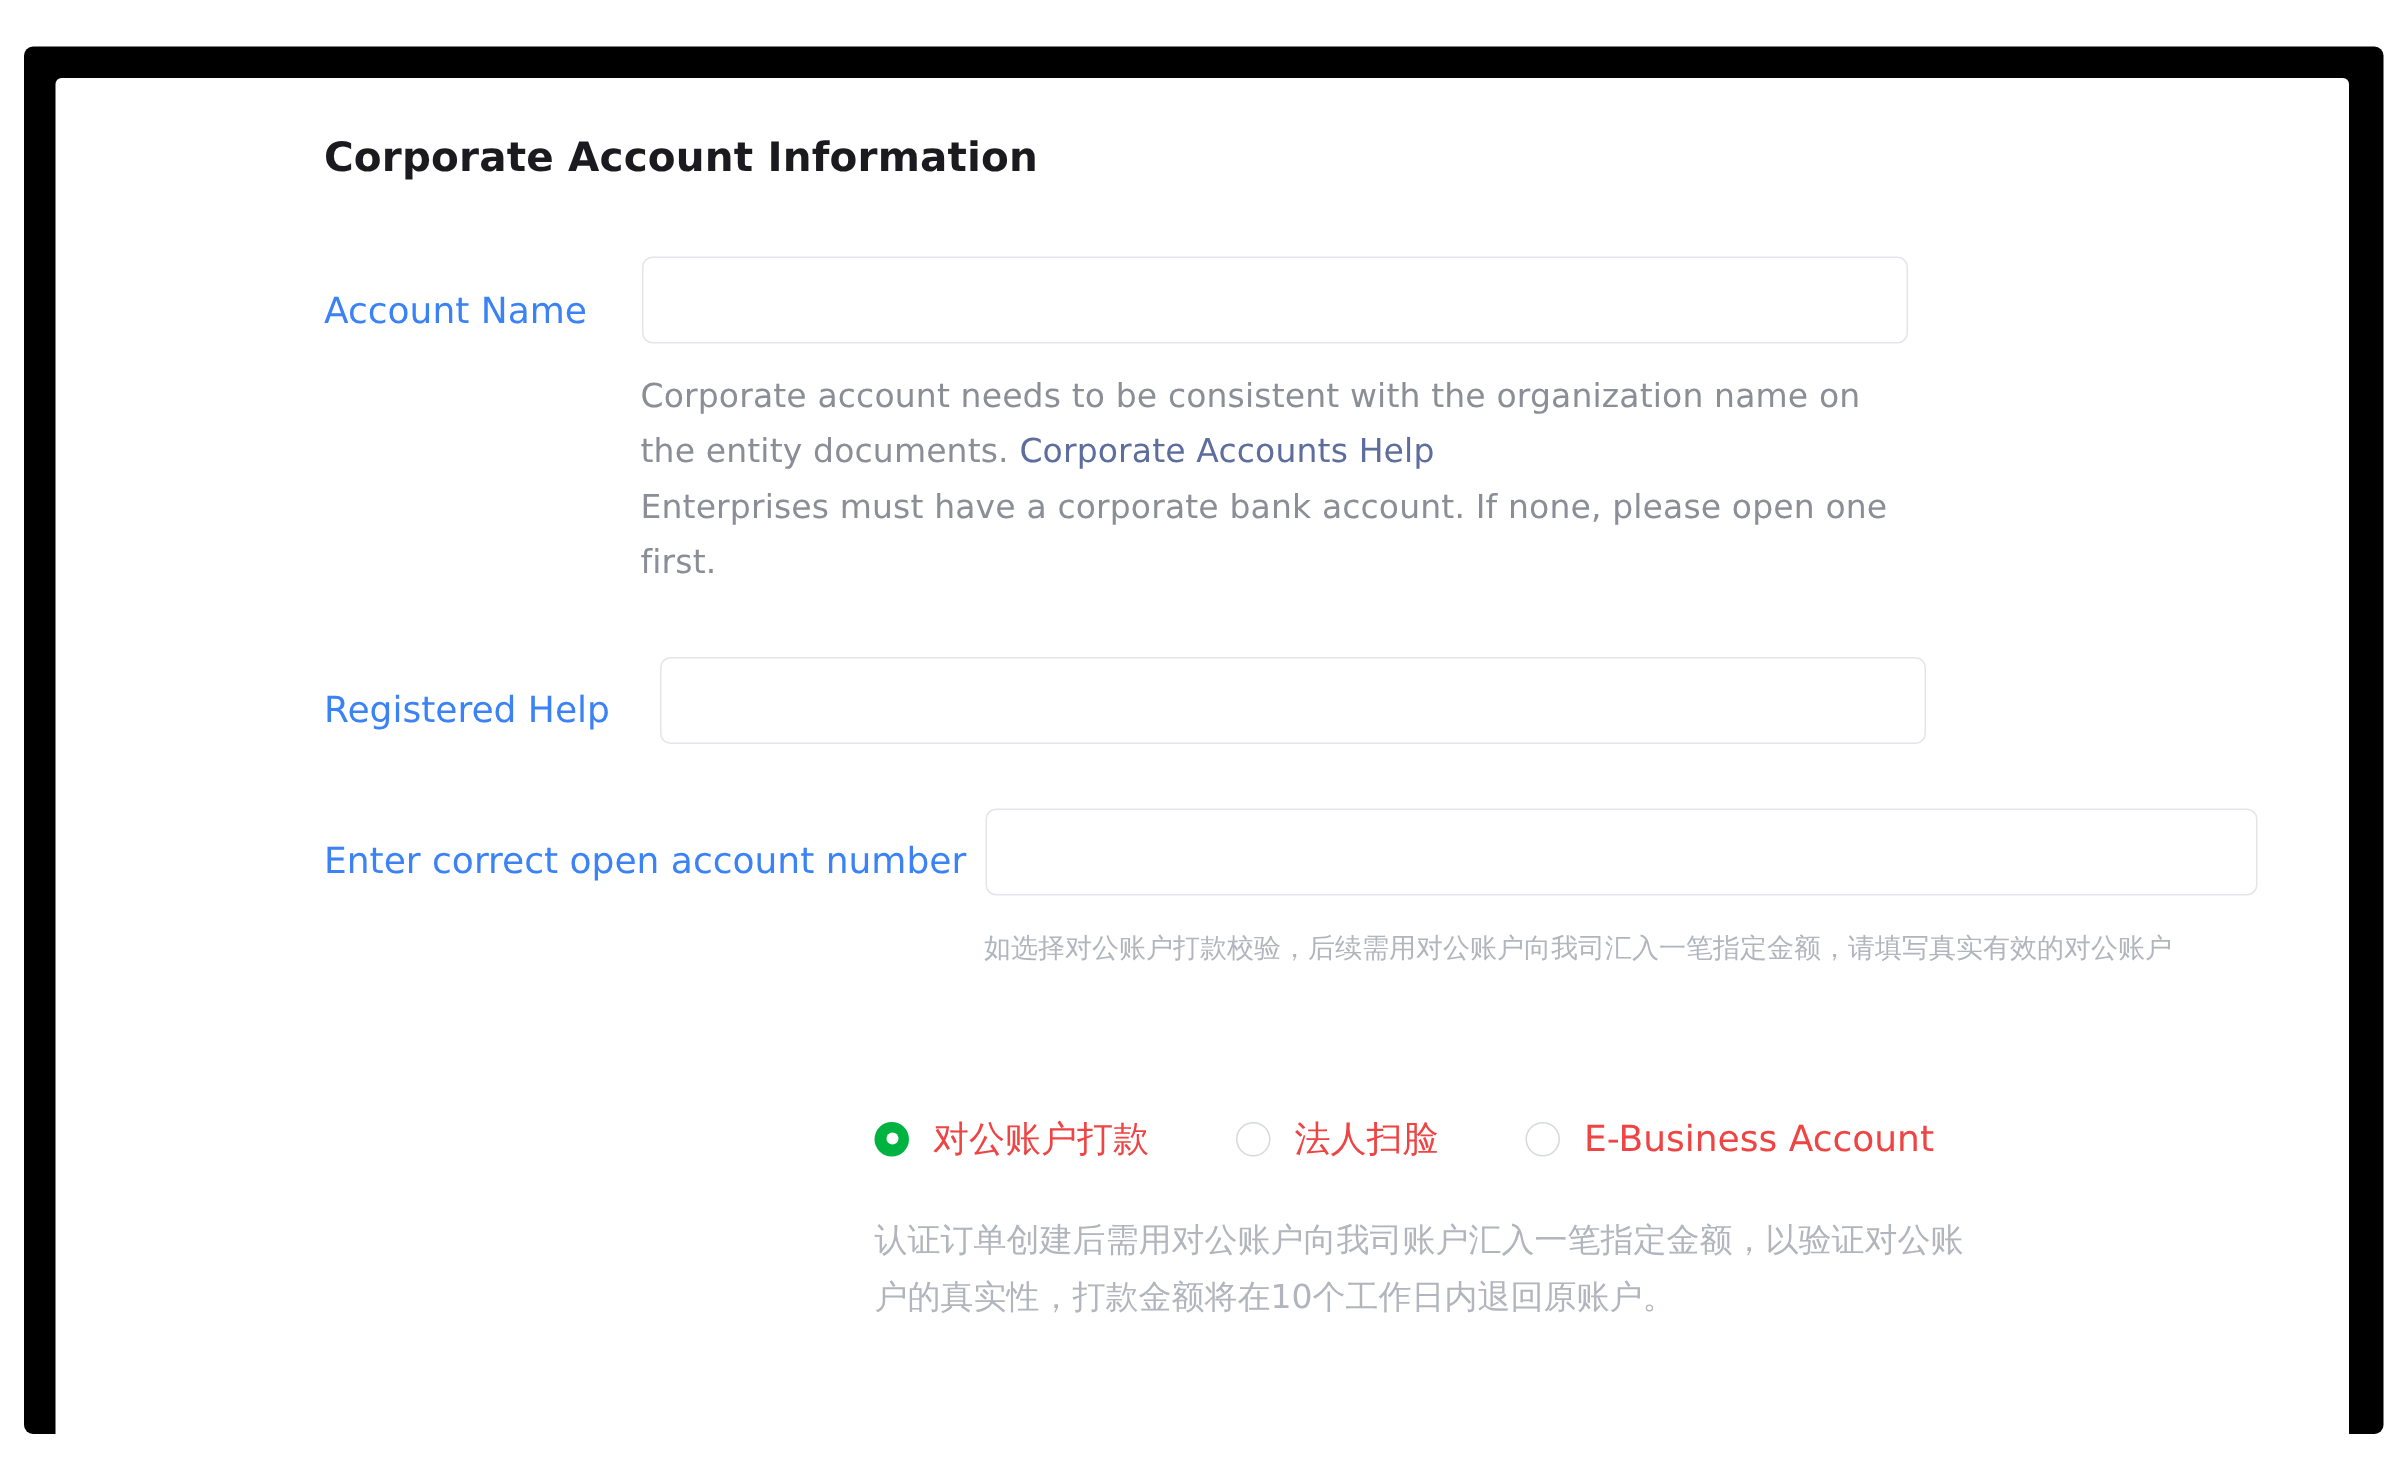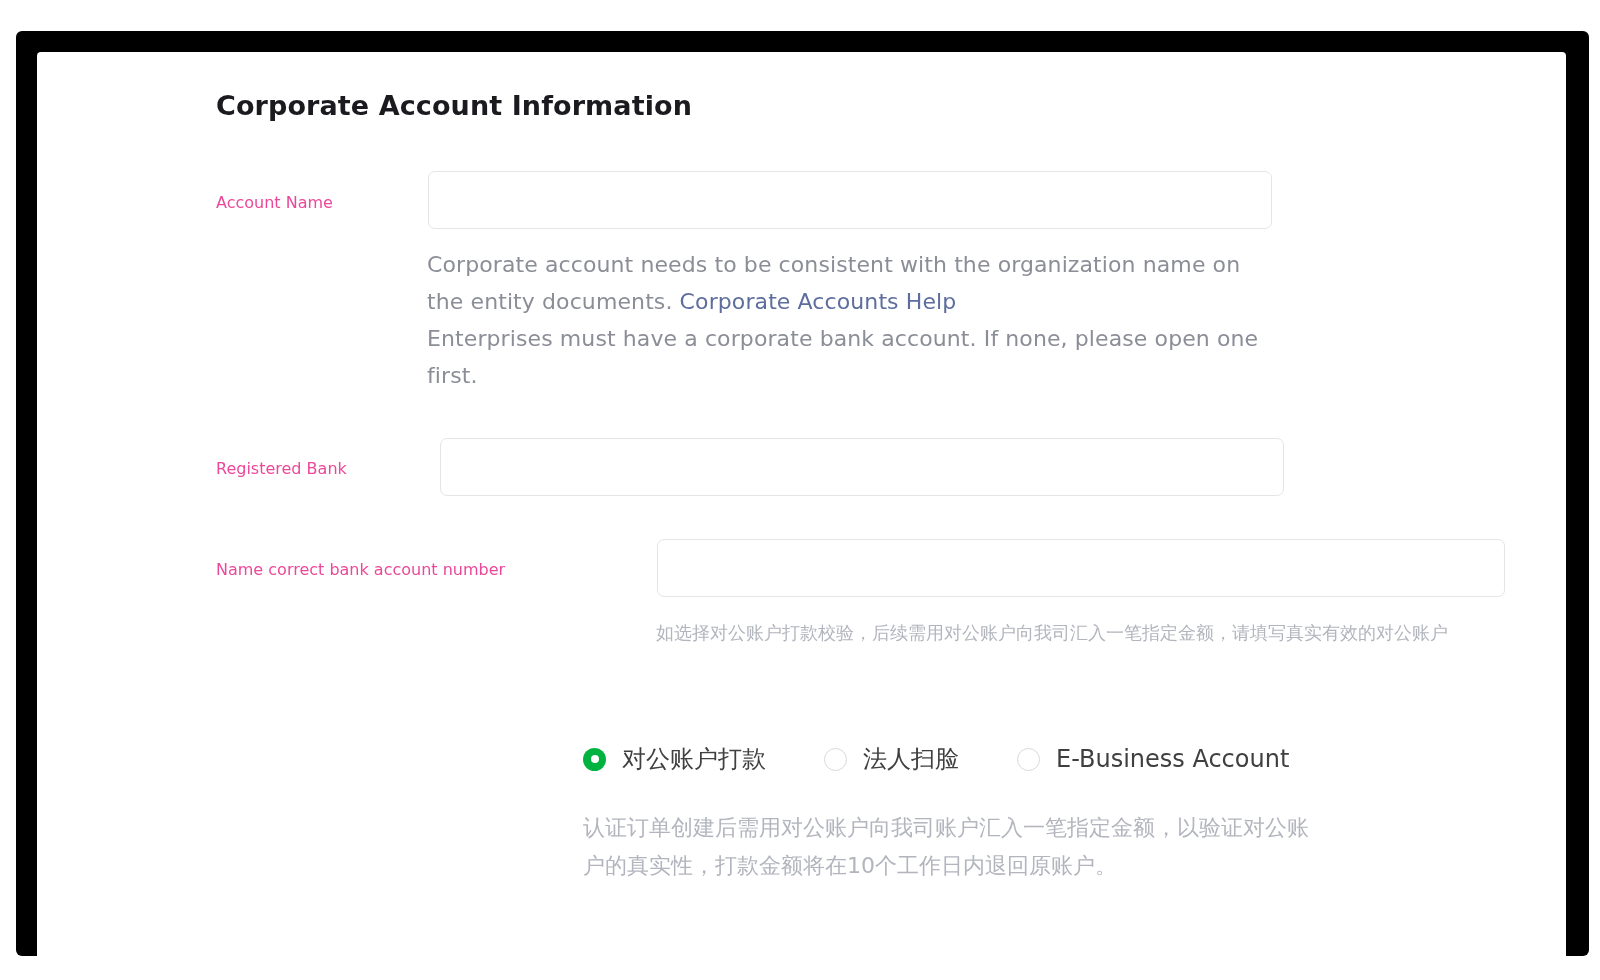--- a/index.html
+++ b/index.html
@@ -49,22 +49,22 @@
     font-size: 27px;
     font-weight: 600;
     color: #1b1b1f;
     letter-spacing: 0.1px;
     white-space: nowrap;
   }
 
   
   .row-label {
     position: absolute;
-    font-size: 16px;
-    color: #ec4899;
+    font-size: 24px;
+    color: #3b82f6;
     white-space: nowrap;
     line-height: 1;
   }
 
   
   .text-input {
     position: absolute;
     height: 58px;
     background: #ffffff;
     border: 1px solid #e3e5e9;
@@ -141,21 +141,21 @@
     top: 50%;
     width: 8px;
     height: 8px;
     margin: -4px 0 0 -4px;
     border-radius: 50%;
     background: #ffffff;
   }
   .radio-text {
     margin-left: 16px;
     font-size: 24px;
-    color: #404040;
+    color: #ef4444;
     line-height: 1;
   }
 </style>
 </head>
 <body>
 
 <div id="screen">
 
   <div id="frame"></div>
 
@@ -164,25 +164,25 @@
     <div class="page-title">Corporate Account Information</div>
 
     <div class="row-label" style="left:179px; top:143px;">Account Name</div>
 
     <input class="text-input" type="text" style="left: 391px; top: 119px; width: 844px;" placeholder="">
 
     <div class="help-en" style="left:390px; top:268px; width:850px;">Enterprises must have a corporate bank account. If none, please open one first.</div>
 
     <div class="help-en" style="left:390px; top:194px; width:855px;"><span>Corporate account needs to be consistent with the organization name on the entity documents. </span><span class="help-link">Corporate Accounts Help</span></div>
 
-    <div class="row-label" style="left:179px; top:409px;">Registered Bank</div>
+    <div class="row-label" style="left:179px; top:409px;">Registered Help</div>
 
     <input class="text-input" type="text" style="left: 403px; top: 386px; width: 844px;" placeholder="">
 
-    <div class="row-label" style="left:179px; top:510px;">Name correct bank account number</div>
+    <div class="row-label" style="left:179px; top:510px;">Enter correct open account number</div>
 
     <input class="text-input" type="text" style="left: 620px; top: 487px; width: 848px;" placeholder="">
 
     <div class="help-cn" style="left:619px; top:562px; width:840px;">如选择对公账户打款校验，后续需用对公账户向我司汇入一笔指定金额，请填写真实有效的对公账户</div>
 
 
     <div id="radio-group">
 
       <div class="radio-option selected">
         <span class="radio-mark"></span>

